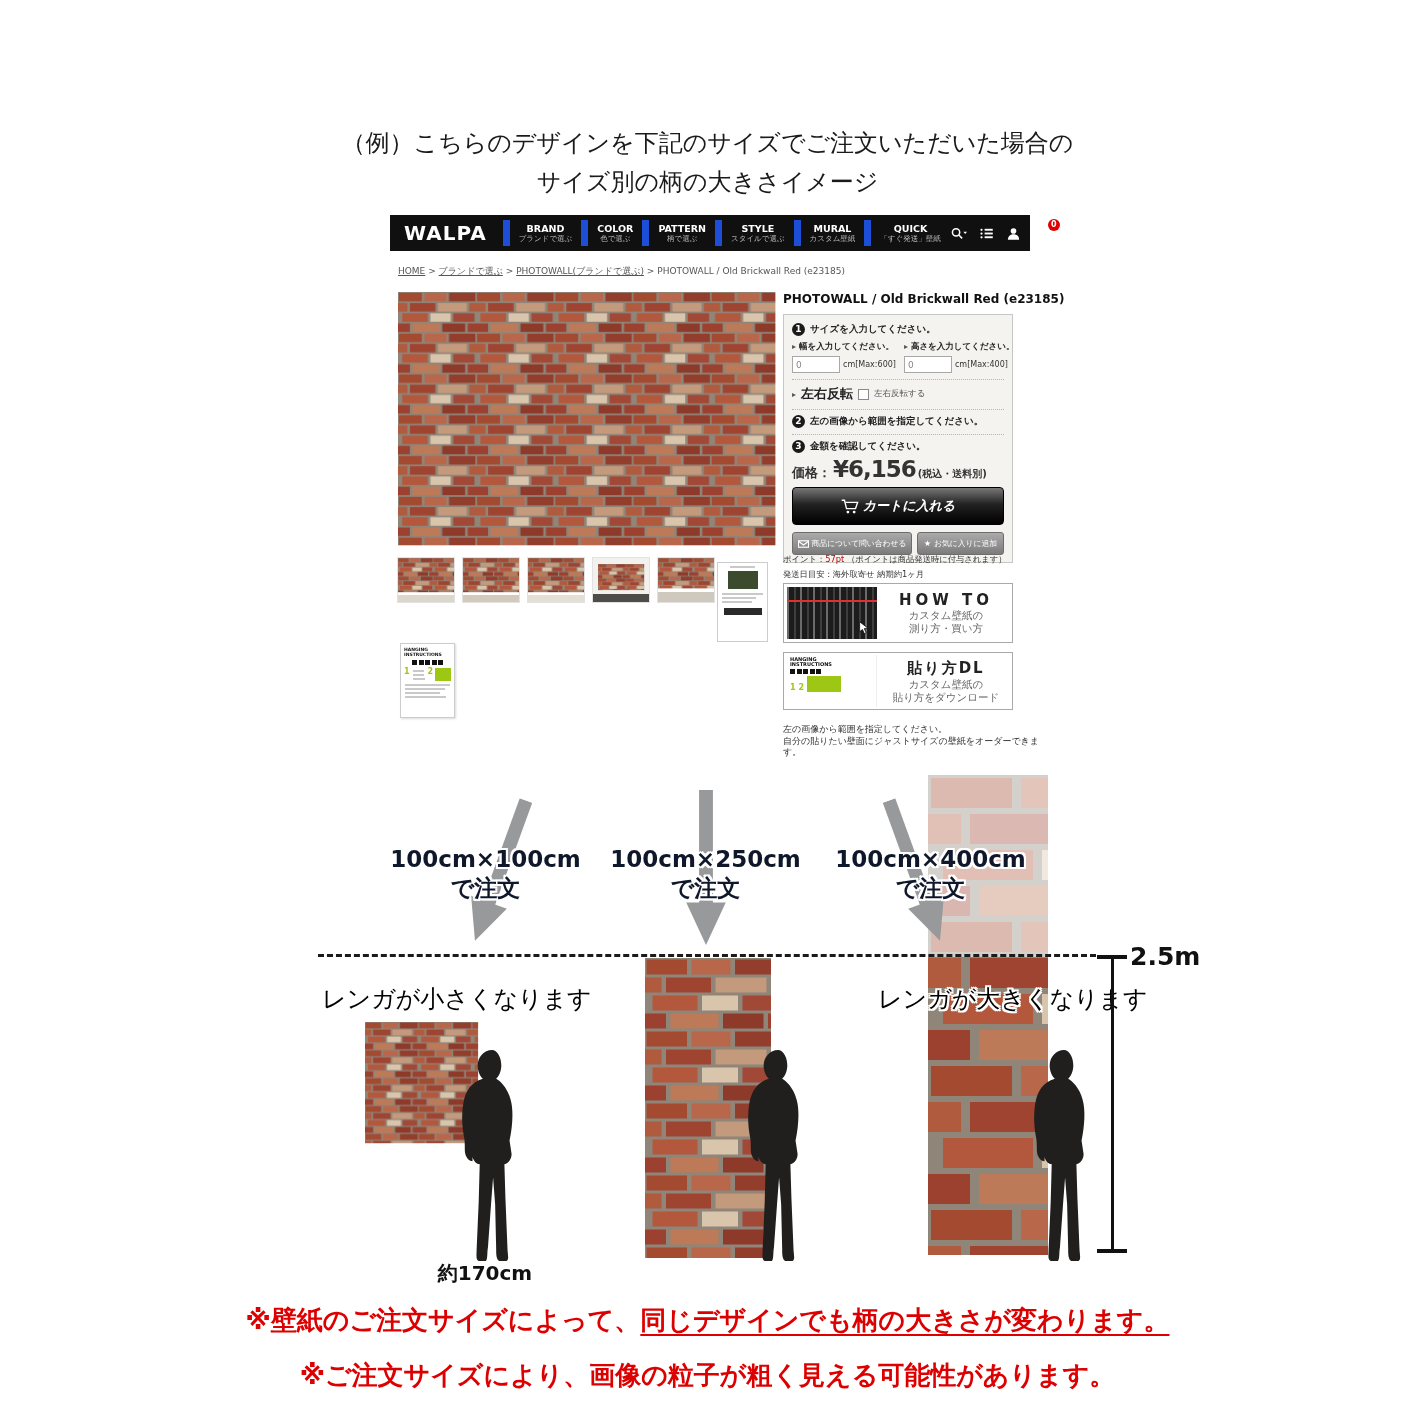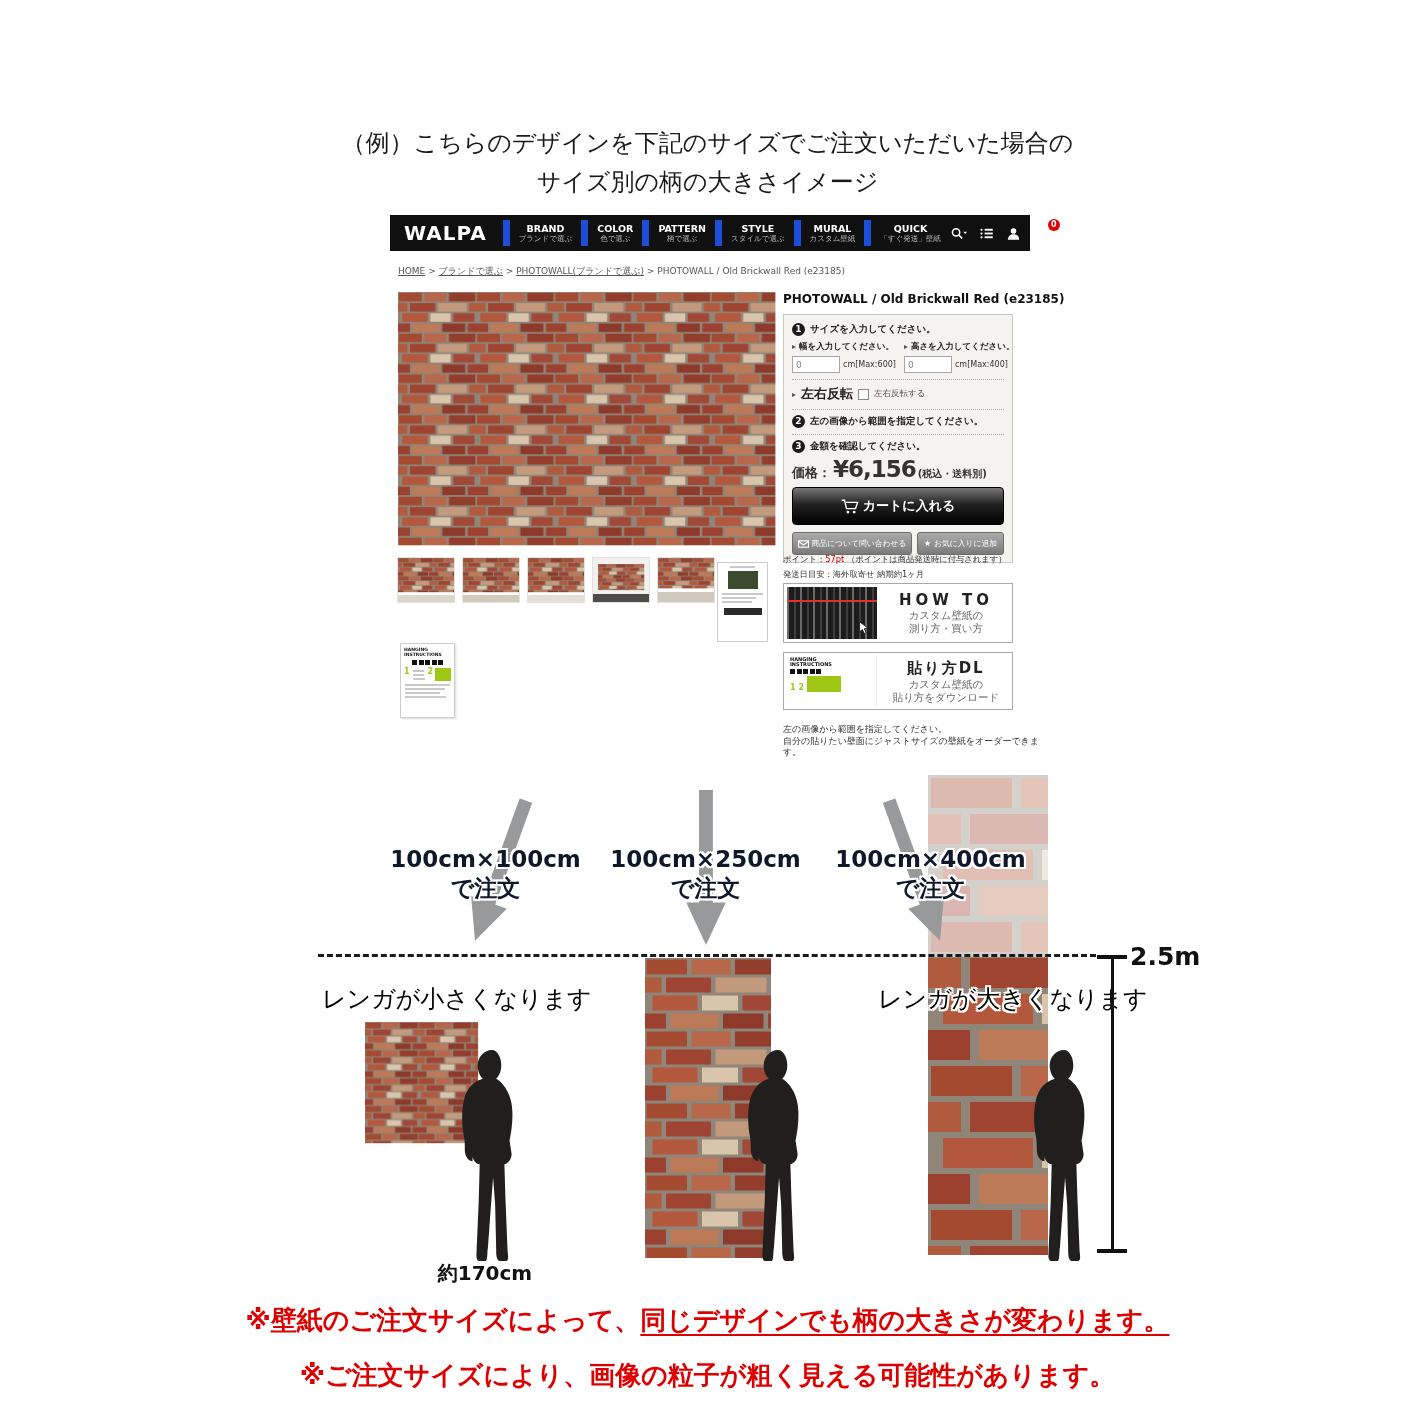--- a/index.html
+++ b/index.html
@@ -57,21 +57,21 @@
   .div{border-top:1px dotted #b5b5b5;margin:6px 0 5px;}
   .fliprow{display:flex;align-items:center;gap:5px;}
   .cb{display:inline-block;width:9px;height:9px;border:1px solid #8a8a8a;background:#fff;}
   .flipopt{font-size:8.5px;color:#555;}
   .pricerow{margin:3px 0 2px;display:flex;align-items:baseline;gap:2px;white-space:nowrap;}
   .pl{font-size:13px;font-weight:bold;}
   .pv{font-size:23px;font-weight:bold;letter-spacing:-1px;}
   .pn{font-size:10px;font-weight:bold;}
   .cartbtn{margin-top:5px;height:36px;border:1px solid #000;border-radius:4px;cursor:pointer;
            background:linear-gradient(#777 0%,#222 45%,#000 100%);display:flex;align-items:center;
-           justify-content:center;gap:4px;color:#fff;font-size:13px;font-weight:bold;}
+           justify-content:center;gap:4px;color:#fff;font-size:13px;font-weight:bold;font-style:italic;}
   .btnrow{display:flex;gap:5px;margin-top:7px;}
   .gbtn{height:21px;border-radius:3px;border:1px solid #6d6d6d;cursor:pointer;color:#fff;font-size:7.8px;
         background:linear-gradient(#ababab,#7b7b7b);display:flex;align-items:center;justify-content:center;gap:3px;}
   .gbtn.b1{width:128px;} .gbtn.b2{width:92px;}
   .meta{position:absolute;left:0;font-size:8.3px;color:#333;white-space:nowrap;}
   .red{color:#cc0000;}
   .infobox{position:absolute;left:0;width:230px;border:1px solid #a9a9a9;background:#fff;box-sizing:border-box;
            display:flex;align-items:center;cursor:pointer;}
   .forest{width:90px;height:52px;margin:3px;position:relative;flex:none;
           background:#1c1c1c;

